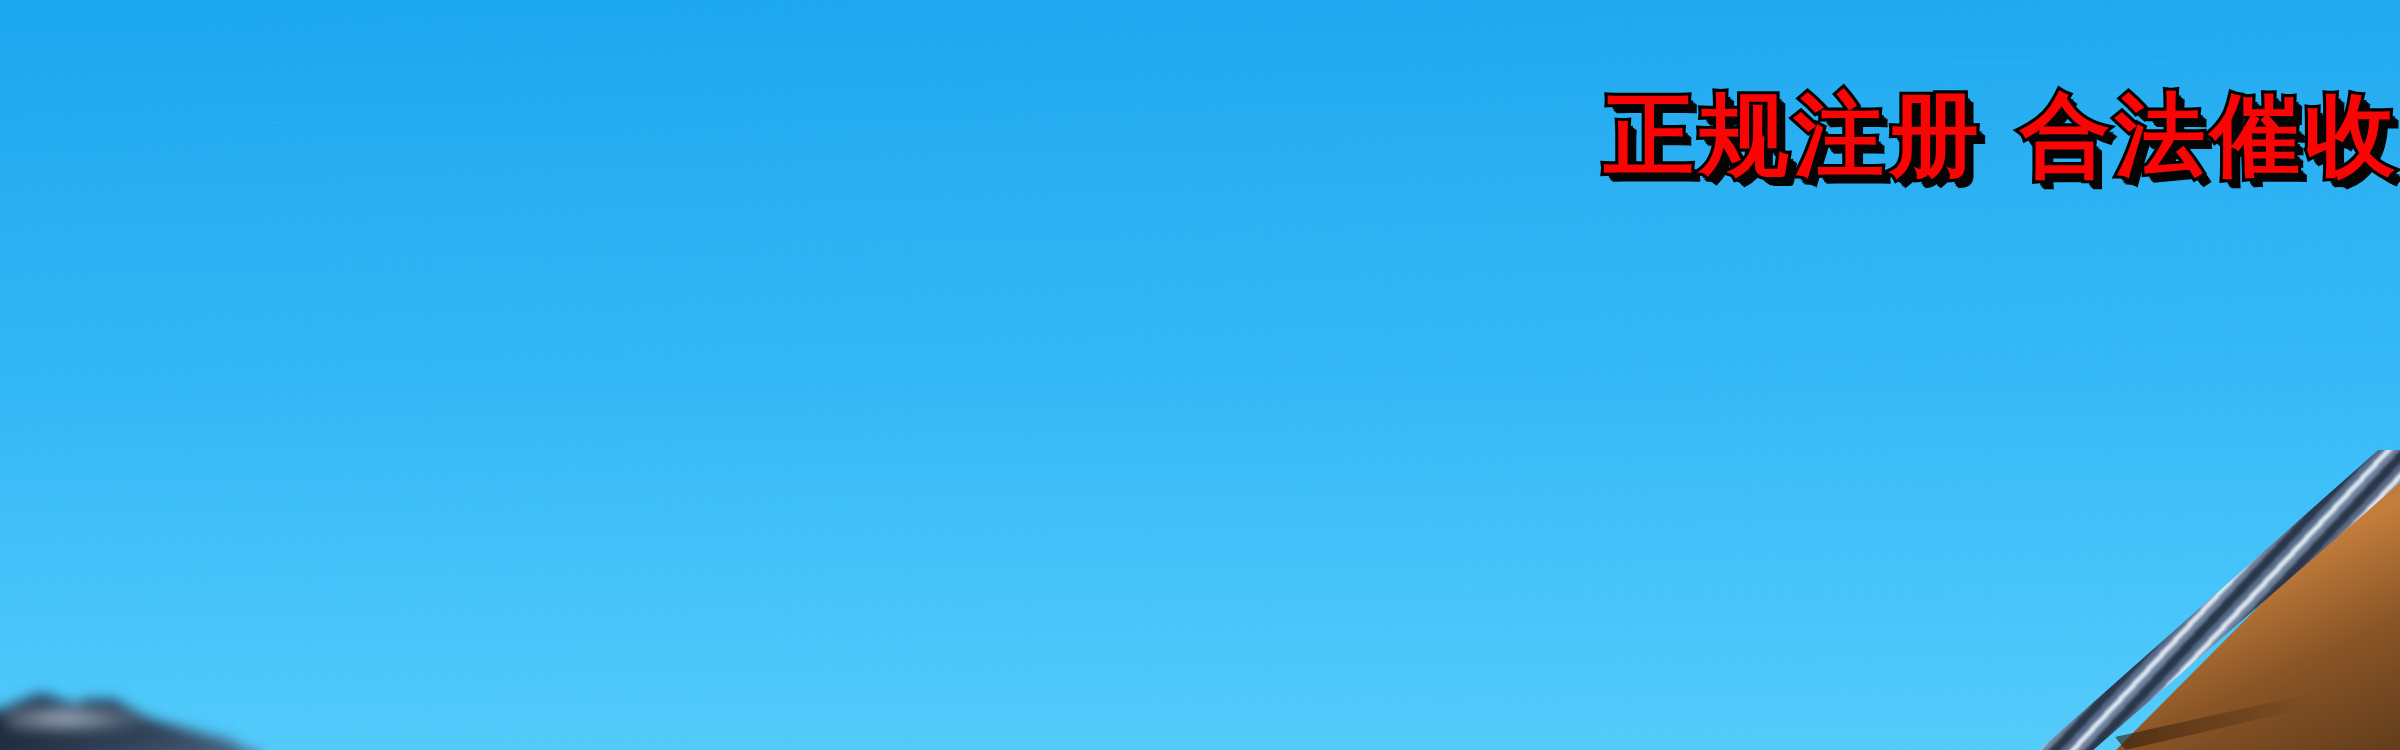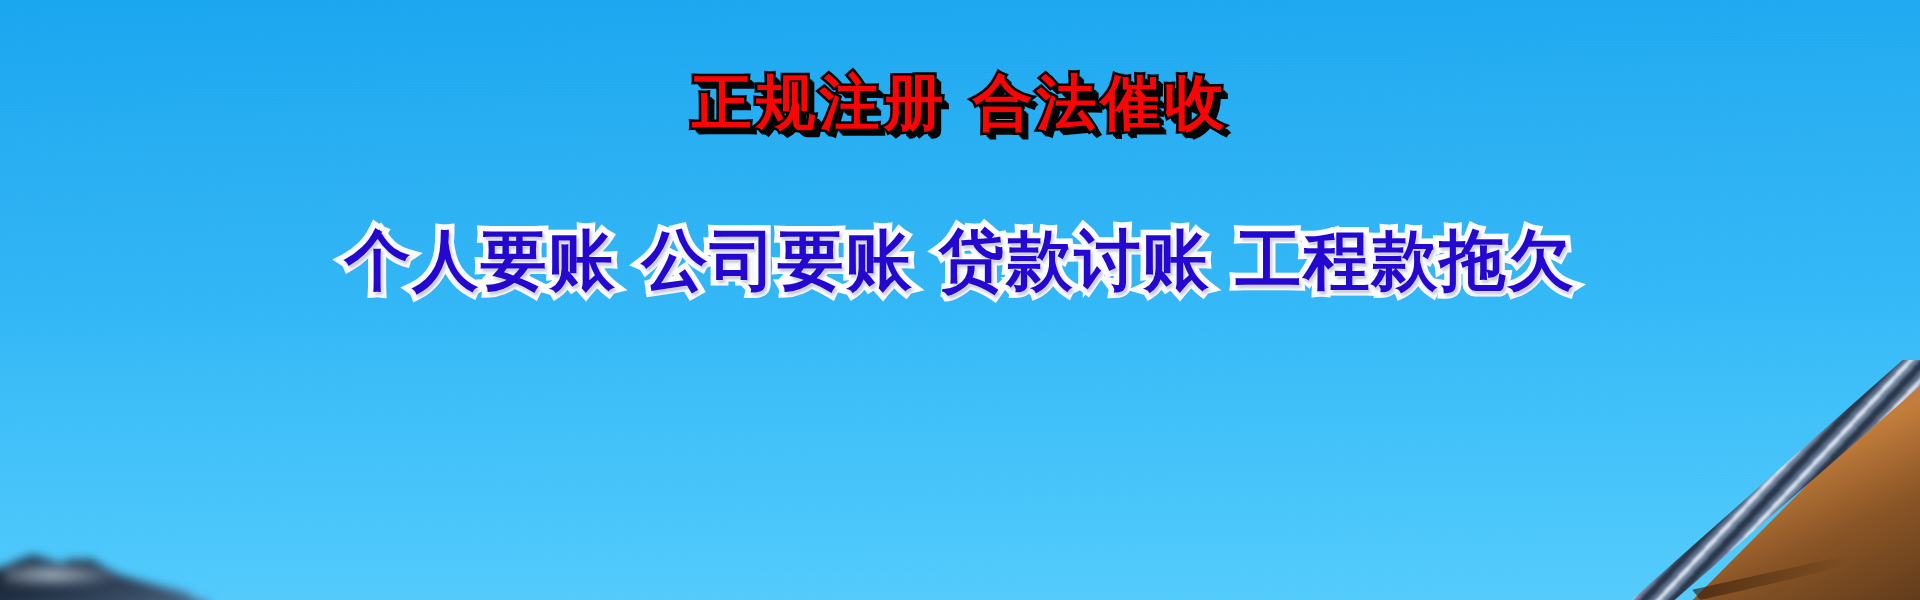--- a/index.html
+++ b/index.html
@@ -129,31 +129,32 @@
     width: 100%;
     text-align: center;
     white-space: nowrap;
     line-height: 1;
     user-select: none;
   }
 
   
   .headline {
     top: 72px;
-    font-size: 60px;
+    font-size: 72px;
     font-weight: 700;
     letter-spacing: 4px;
     color: #fb0406;
     -webkit-text-stroke: 5px #000000;
     paint-order: stroke fill;
     text-shadow:
        7px 7px 0 #050505,
        6px 6px 0 #050505,
        5px 5px 0 #050505,
        4px 4px 0 #050505;
+    text-align: right;
   }
 
   
   .subline {
     top: 228px;
     font-size: 66px;
     font-weight: 700;
     letter-spacing: 2px;
     color: #2408cf;
     -webkit-text-stroke: 11px #fdfdfd;
@@ -192,17 +193,16 @@
   <div class="roof-right">
     <div class="rr-body"></div>
     <div class="rr-tile"></div>
     <div class="rr-eave"></div>
     <div class="rr-beam"></div>
   </div>
 
   <div class="content">
     <div class="line headline">正规注册 合法催收</div>
 
-    <div class="line subline">个人要账 公司要账 贷款讨账 工程款拖欠</div>
 
   </div>
 
 </div>
 
 </body></html>

